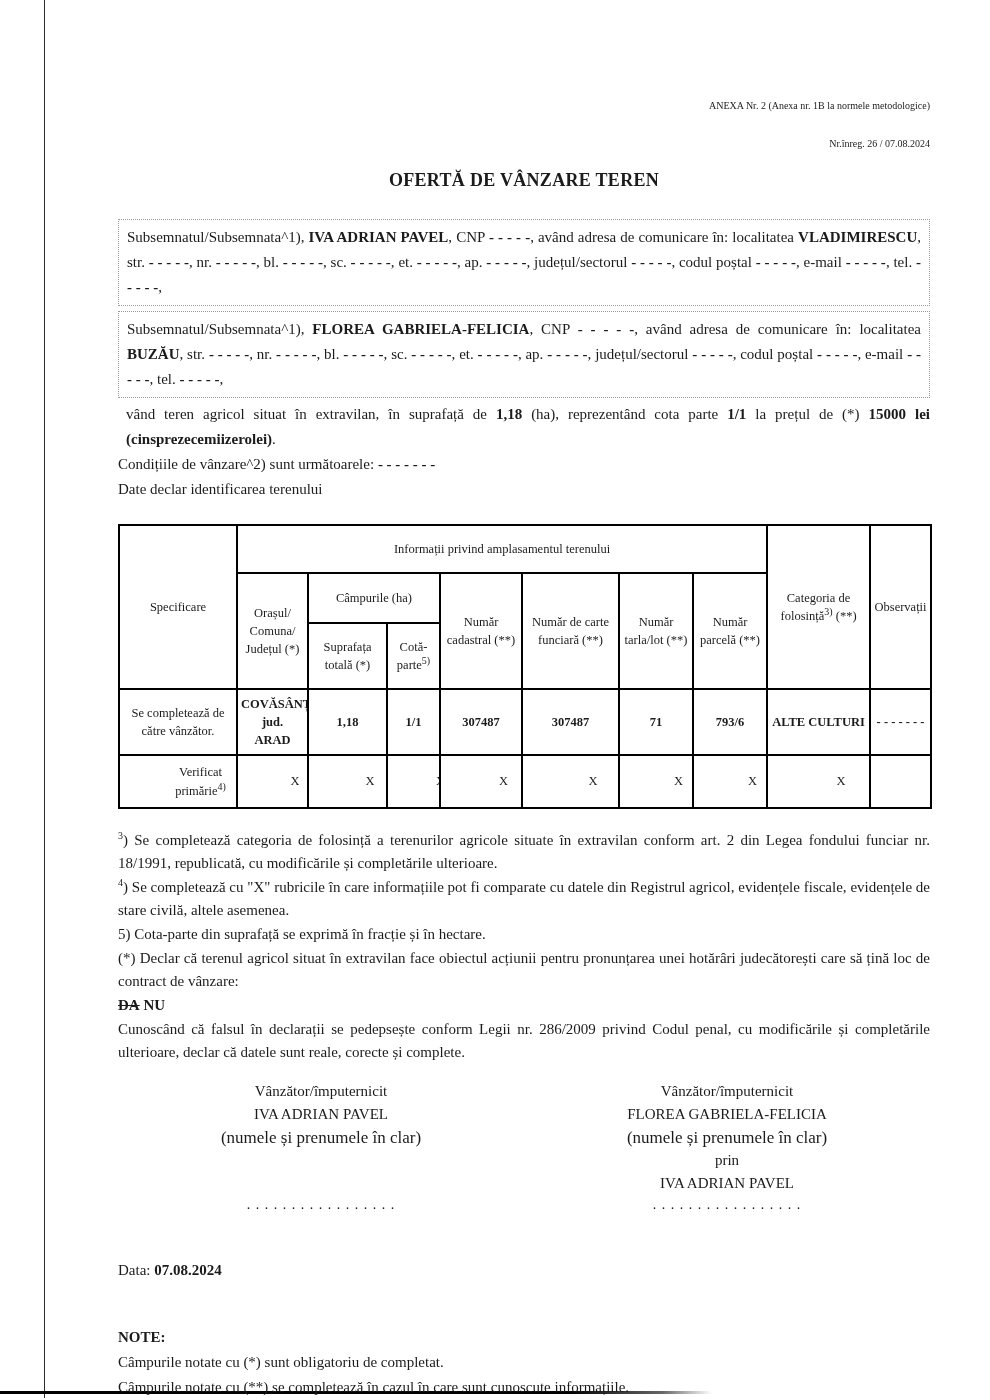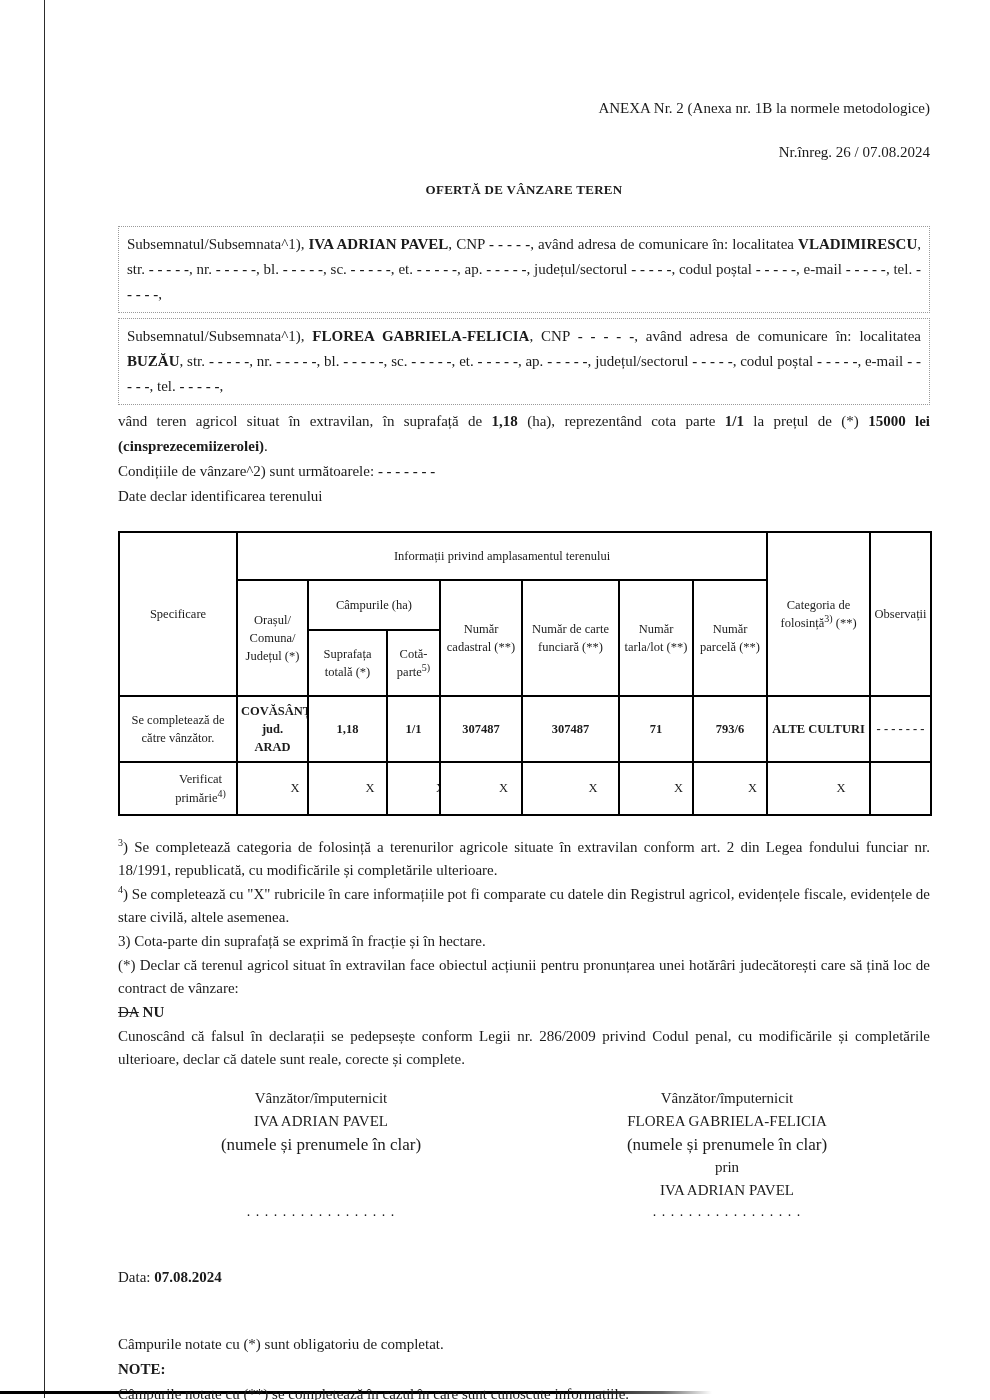--- a/index.html
+++ b/index.html
@@ -3,31 +3,31 @@
 <meta charset="utf-8">
 <style>
   html,body { margin:0; padding:0; background:#e8e8e8; }
   .page {
     position:relative; width:990px; height:1400px; margin:0 auto;
     background:#ffffff; overflow:hidden;
     font-family:"Liberation Serif","DejaVu Serif",serif;
     color:#1b1b1b;
   }
   .content { position:absolute; left:118px; top:0; width:812px; }
-  .right-align { text-align:right; font-size:15px; }
+  .right-align { text-align:right; font-size:10px; }
   .anexa-line { padding-top:100px; }
   .reg-line   { margin-top:27px; }
-  .doc-title  { margin-top:21px; text-align:center; font-weight:bold; font-size:13px; letter-spacing:.3px; }
+  .doc-title  { margin-top:21px; text-align:center; font-weight:bold; font-size:18px; letter-spacing:.3px; }
   .party-box {
     margin-top:28px; border:1px dotted #9a9a9a; padding:5px 8px;
     font-size:15px; line-height:25px; text-align:justify;
   }
   .party-box.second { margin-top:5px; }
   .para { font-size:15px; line-height:25px; text-align:justify; margin:0; }
-  .sale-para { margin-top:4px; }
+  .sale-para { margin-top:4px;margin-left:8px; }
   .cond-line, .land-heading { margin-top:0; text-align:left; }
   sup { font-size:10px; line-height:0; }
 
   table.land { border-collapse:collapse; margin-top:22px; table-layout:fixed; width:812px; }
   table.land td {
     border:2px solid #000; text-align:center; vertical-align:middle;
     font-size:12.5px; line-height:1.45; padding:2px 3px; overflow:hidden;
   }
   tr.hrow1 td { height:42px; }
   tr.hrow2 td { height:44px; }
@@ -136,23 +136,23 @@
         <td class="xcell">X</td>
         <td class="xcell">X</td>
         <td class="xcell"></td>
       </tr>
     </tbody>
       </table>
 
     <div class="footnotes">
       <p class="para"><sup>3</sup><span>) Se completează categoria de folosință a terenurilor agricole situate în extravilan conform art. 2 din Legea fondului funciar nr. 18/1991, republicată, cu modificările și completările ulterioare.</span></p>
       <p class="para"><sup>4</sup><span>) Se completează cu "X" rubricile în care informațiile pot fi comparate cu datele din Registrul agricol, evidențele fiscale, evidențele de stare civilă, altele asemenea.</span></p>
-      <p class="para">3) Cota-parte din suprafață se exprimă în fracție și în hectare.</p>
+      <p class="para">5) Cota-parte din suprafață se exprimă în fracție și în hectare.</p>
       <p class="para">(*) Declar că terenul agricol situat în extravilan face obiectul acțiunii pentru pronunțarea unei hotărâri judecătorești care să țină loc de contract de vânzare:</p>
-      <p class="para danu"><span style="font-weight: normal; text-decoration: line-through;">DA</span><span>  </span><span style="font-weight: bold;">NU</span></p>
+      <p class="para danu"><span style="font-weight: bold; text-decoration: line-through;">DA</span><span>  </span><span style="font-weight: bold;">NU</span></p>
       <p class="para">Cunoscând că falsul în declarații se pedepsește conform Legii nr. 286/2009 privind Codul penal, cu modificările și completările ulterioare, declar că datele sunt reale, corecte și complete.</p>
     </div>
 
     <div class="sig-row">
       <div class="sig-col">
         <div>Vânzător/împuternicit</div>
         <div>IVA ADRIAN PAVEL</div>
         <div class="sig-note">(numele și prenumele în clar)</div>
         <div class="sig-dots">. . . . . . . . . . . . . . . . .</div>
       </div>
@@ -162,18 +162,18 @@
         <div class="sig-note">(numele și prenumele în clar)</div>
         <div>prin</div>
         <div>IVA ADRIAN PAVEL</div>
         <div class="sig-dots">. . . . . . . . . . . . . . . . .</div>
       </div>
     </div>
 
     <div class="date-line"><span>Data: </span><span style="font-weight: bold;">07.08.2024</span></div>
 
     <div class="notes">
+      <p class="para note-title">NOTE:</p>
       <p class="para">Câmpurile notate cu (*) sunt obligatoriu de completat.</p>
-      <p class="para note-title">NOTE:</p>
       <p class="para">Câmpurile notate cu (**) se completează în cazul în care sunt cunoscute informațiile.</p>
     </div>
   </div>
 </div>
 
 </body></html>

